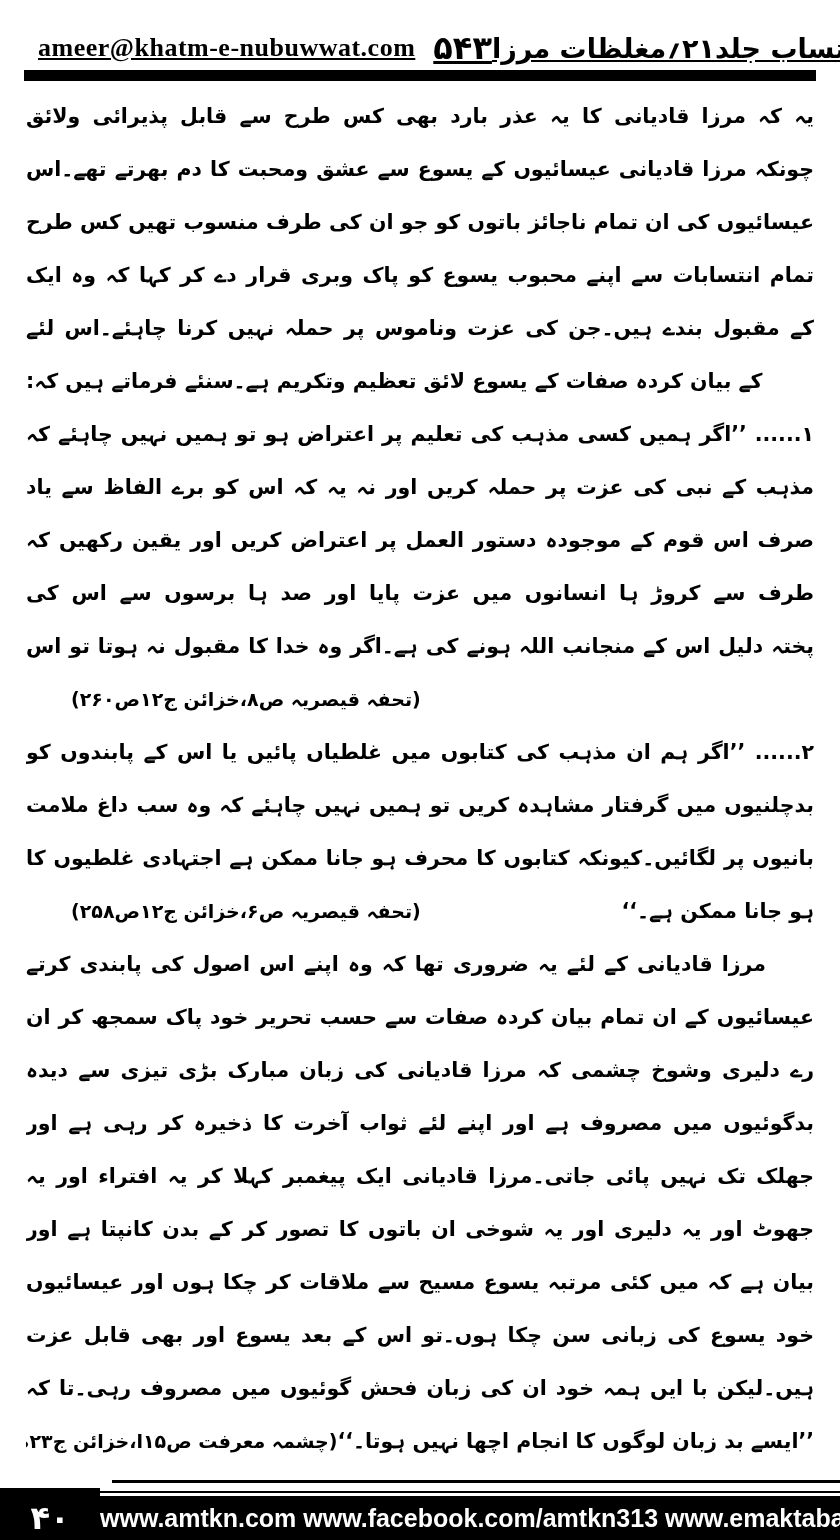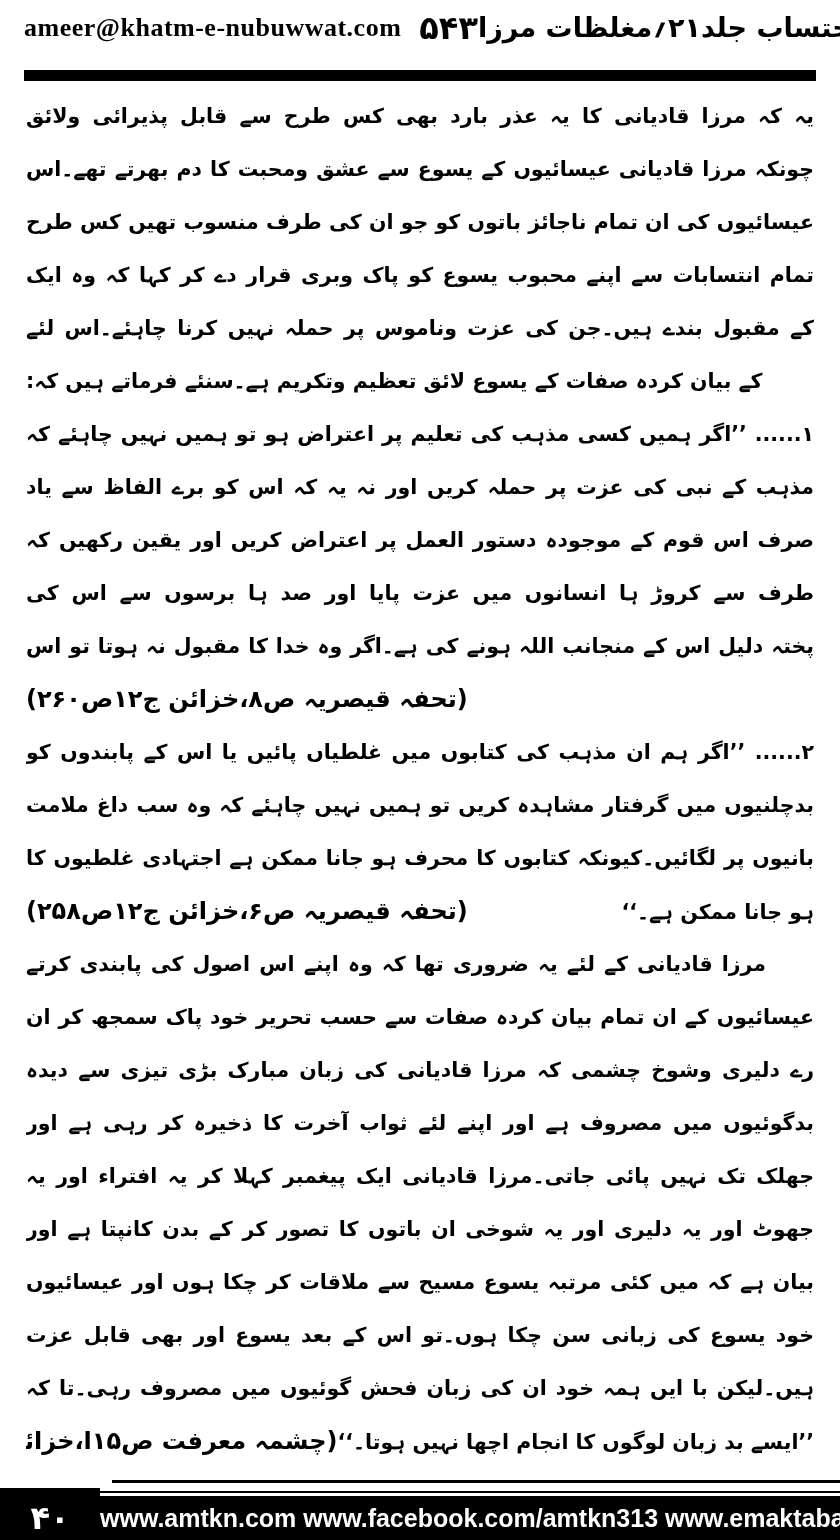--- a/index.html
+++ b/index.html
@@ -3,22 +3,22 @@
 <meta charset="utf-8">
 <style>
   html,body{margin:0;padding:0;background:#e8e8e8;}
   .page{
     width:840px;height:1540px;position:relative;background:#ffffff;
     margin:0 auto;overflow:hidden;color:#000;
     font-family:"DejaVu Sans",sans-serif;
   }
   
   .hdr{
-    display:flex;justify-content:space-between;align-items:flex-start;
-    padding:12px 24px 0 24px;height:52px;
+    display:flex;justify-content:space-between;align-items:flex-end;
+    padding:12px 24px 0 38px;height:52px;text-decoration:underline;
   }
   .hdr-left{display:flex;align-items:center;direction:ltr;}
   .email{
     font-family:"Liberation Serif",serif;font-weight:bold;font-size:26px;
     letter-spacing:0.5px;white-space:nowrap;
   }
   .pagenum{
     font-family:"DejaVu Sans",sans-serif;font-weight:bold;font-size:32px;
     margin-left:18px;line-height:1;white-space:nowrap;
   }
@@ -33,21 +33,21 @@
   }
   .line{
     font-size:20.5px;font-weight:bold;line-height:53px;height:53px;
     overflow:hidden;white-space:nowrap;
   }
   .line.justify{white-space:normal;text-align:justify;text-align-last:justify;}
   .line.right{text-align:left;}
   .line.left{text-align:left;}
   .line.split{display:flex;justify-content:space-between;align-items:baseline;}
   .line.indent{padding-right:48px;}
-  .line .ref, .line.ref{font-size:24px;}
+  .line .ref, .line.ref{font-size:19px;margin-left:45px;}
   
   .footer-rule{
     position:absolute;left:112px;right:0;bottom:57px;height:3px;background:#000;
   }
   .footer{
     position:absolute;left:0;right:0;bottom:0;height:52px;display:flex;align-items:flex-start;
   }
   .num-box{
     width:100px;height:60px;background:#000;color:#fff;
     display:flex;align-items:center;justify-content:center;

